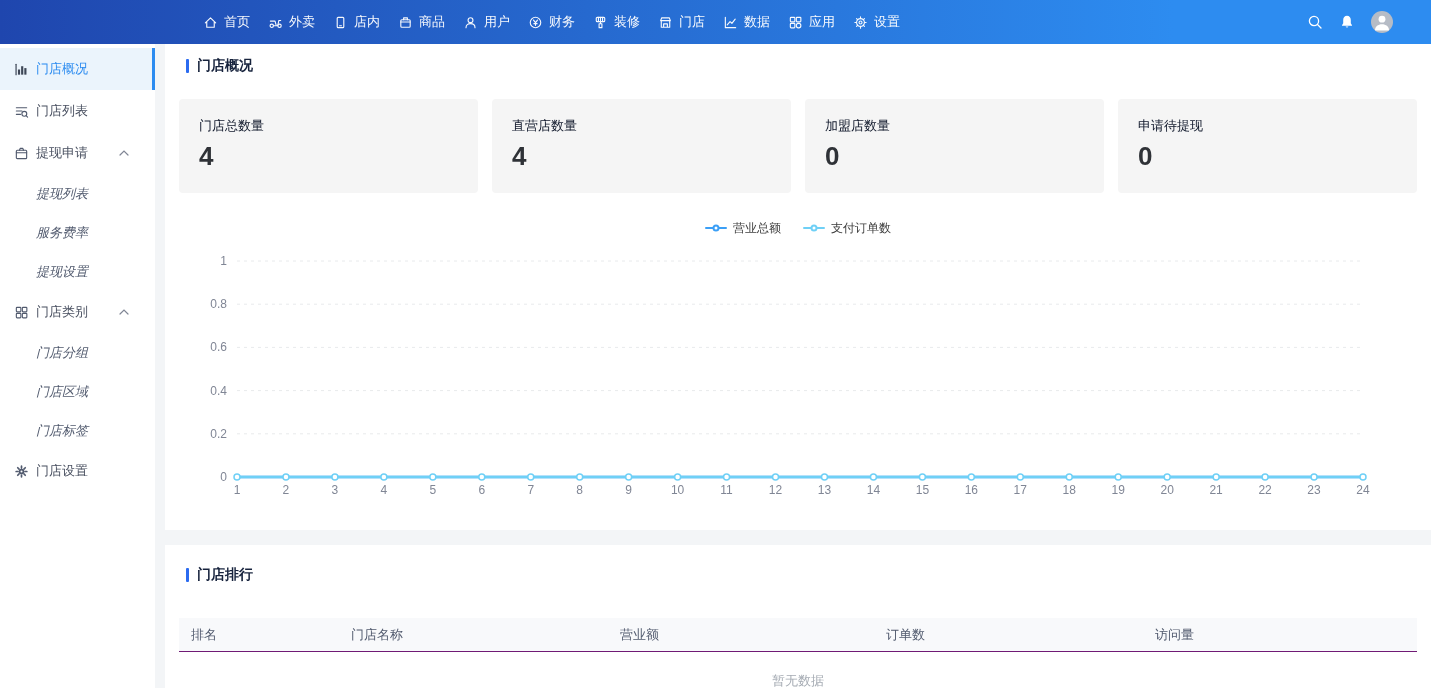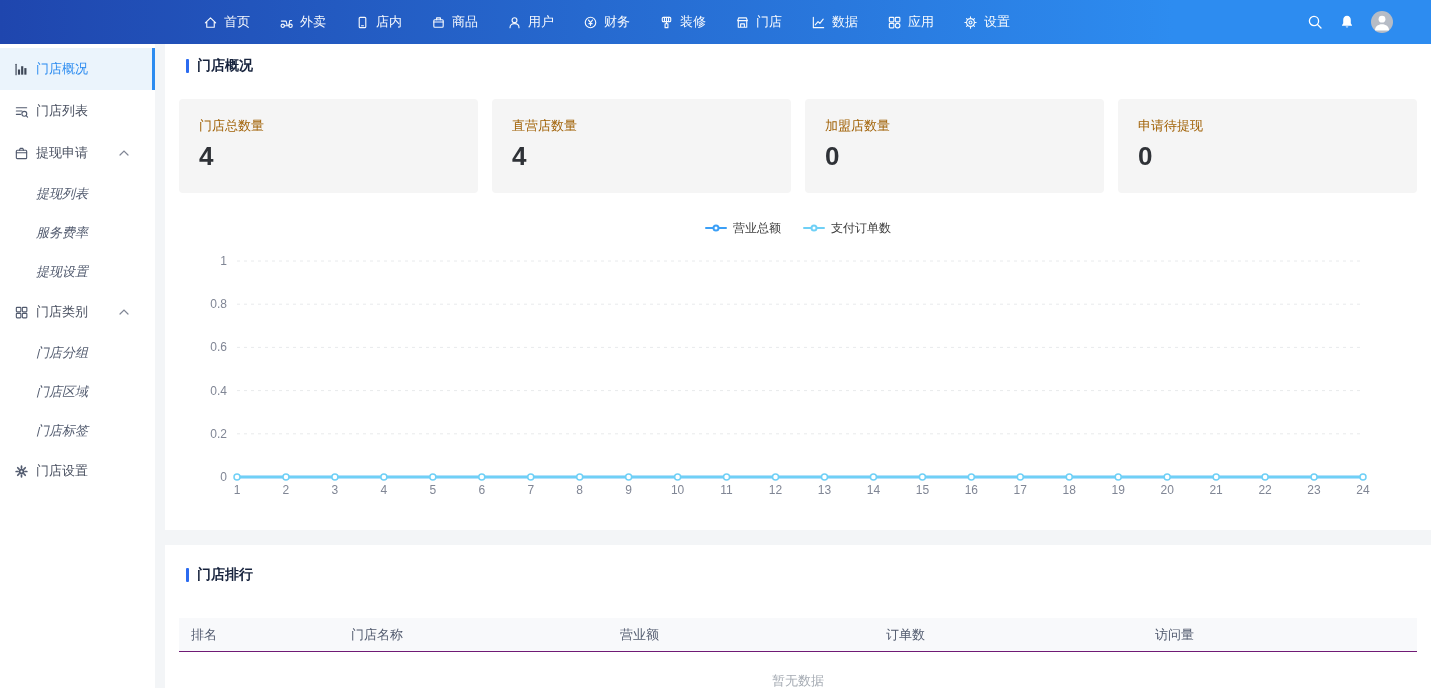--- a/index.html
+++ b/index.html
@@ -6,21 +6,21 @@
   html,body { width:1431px; height:688px; overflow:hidden; background:#f3f5f7;
               font-family:"Liberation Sans","DejaVu Sans",sans-serif; }
   :root {
     --nav-grad-l:#1f46ae; --nav-grad-r:#2d8cf0; --accent:#2d8cf0;
     --section-bar:#2b6bf0; --card-bg:#f5f5f5; --th-bg:#f8f9fb;
   }
   
   .topbar { height:44px; display:flex; align-items:center; color:#fff;
             background:linear-gradient(90deg,var(--nav-grad-l) 0%,var(--nav-grad-r) 82%); }
   .logo-space { flex:0 0 155px; height:100%; }
-  .topnav { display:flex; align-items:center; gap:29px; margin-left:48px; }
+  .topnav { display:flex; align-items:center; gap:18px; margin-left:48px; }
   .topnav-item { display:flex; align-items:center; gap:6px; font-size:13px;
                  white-space:nowrap; cursor:pointer; opacity:.96; }
   .topbar-right { margin-left:auto; display:flex; align-items:center; gap:16px; padding-right:38px; }
   .avatar { width:22px; height:22px; border-radius:50%; background:#b6bcc6; overflow:hidden; cursor:pointer; }
   
   .layout { display:flex; height:644px; }
   .sidebar { flex:0 0 155px; background:#fff; padding-top:4px; }
   .side-item { position:relative; height:42px; display:flex; align-items:center;
                padding-left:14px; gap:7px; font-size:13px; color:#495060; cursor:pointer; }
   .side-item.active { background:#ebf4fc; color:var(--accent); }
@@ -32,21 +32,21 @@
   .main { flex:1; margin-left:10px; }
   .panel { background:#fff; }
   .panel-overview { height:486px; padding-top:13px; }
   .panel-ranking  { margin-top:15px; height:160px; padding-top:21px; }
   .section-title { display:flex; align-items:center; gap:8px; margin-left:21px;
                    font-size:14px; font-weight:bold; color:#17233d; }
   .section-title .bar { width:3px; height:14px; border-radius:1px; background:var(--section-bar); }
   
   .cards { display:flex; gap:14px; margin:24px 14px 0; }
   .card { flex:1; height:94px; background:var(--card-bg); border-radius:4px; padding:18px 20px; }
-  .card-label { font-size:13px; color:#a16207;font-family:Liberation Mono, monospace; }
+  .card-label { font-size:13px; color:#0f172a;font-family:Liberation Mono, monospace; }
   .card-value { font-size:26px; font-weight:bold; color:#2f3237; margin-top:6px; }
   
   .legend { display:flex; justify-content:center; align-items:center; gap:22px; margin-top:28px; height:14px; }
   .legend-item { display:flex; align-items:center; gap:6px; font-size:12px; color:#404040; cursor:pointer; }
   .legend-marker { width:22px; height:2px; border-radius:1px; position:relative; display:inline-block; }
   .legend-dot { position:absolute; left:50%; top:50%; transform:translate(-50%,-50%);
                 width:7px; height:7px; border:2px solid; border-radius:50%; background:#fff; display:block; }
   .chart { display:block; width:1266px; height:272px; margin-top:10px; }
   .chart text { font-family:"Liberation Sans","DejaVu Sans",sans-serif; }
   

